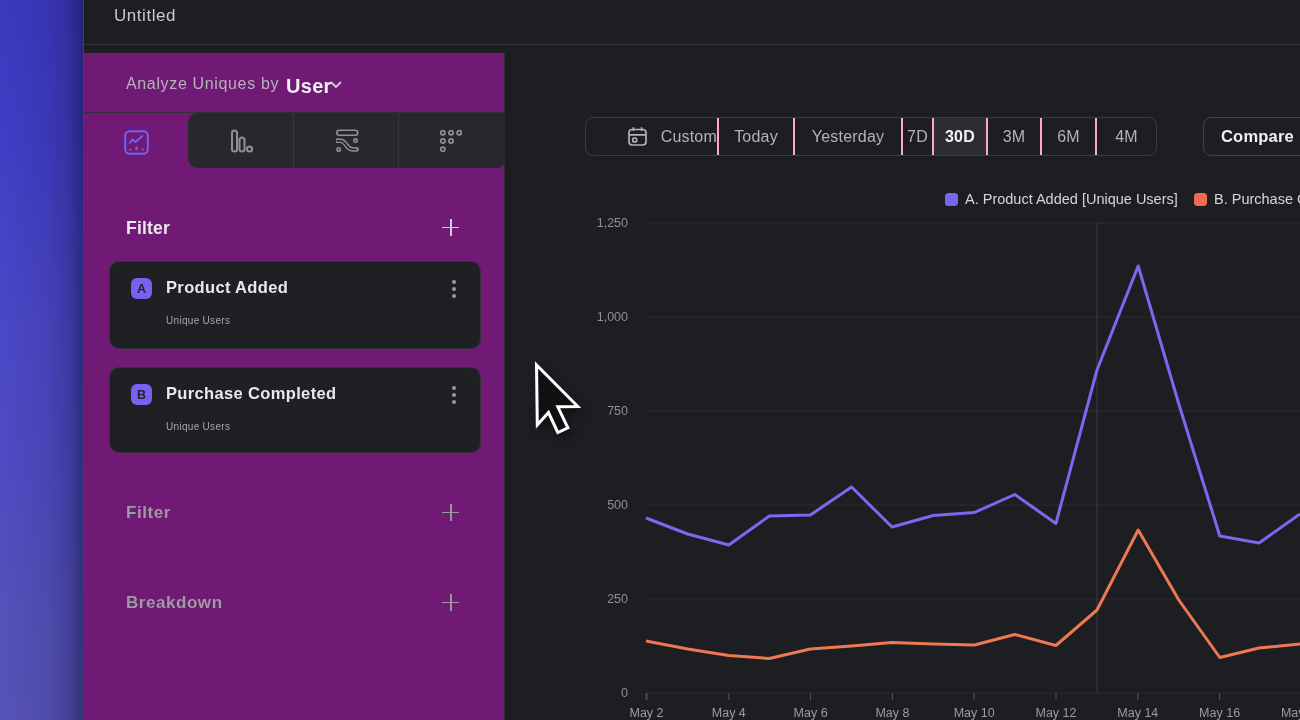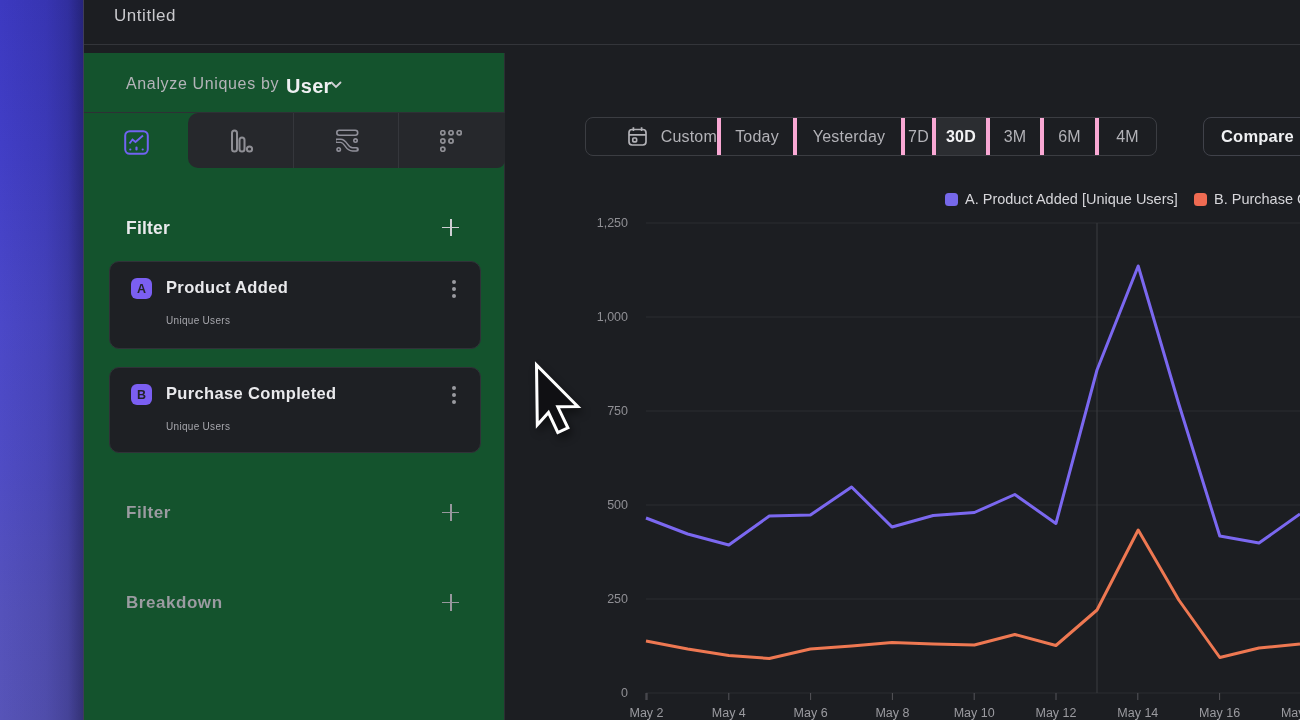--- a/index.html
+++ b/index.html
@@ -12,21 +12,21 @@
     background:linear-gradient(180deg, #3c39c0 0%, #413ec6 20%, #4b48c8 45%, #4f4cc4 65%, #5552bb 85%, #5754b8 100%); }
   #strip .ov { position:absolute; inset:0;
     background:linear-gradient(90deg, rgba(0,0,0,0) 0%, rgba(14,14,52,0.10) 55%, rgba(14,14,52,0.24) 82%, rgba(10,10,40,0.46) 100%); }
 
   
   #topbar { left:84px; top:0; width:1216px; height:45px; background:#1c1e22;
     border-bottom:1px solid #33353a; }
   #topbar .t { position:absolute; left:30px; top:6px; font-size:17px; letter-spacing:0.55px; color:#c9c9cd; }
 
   
-  #lpanel { left:84px; top:53px; width:421px; height:667px; background:#14532d;
+  #lpanel { left:84px; top:53px; width:421px; height:667px; background:#701a75;
     border-right:1px solid #2c2e33; }
   #lhead { position:absolute; left:0; top:0; width:100%; height:60px;
     border-bottom:1px solid #2e3035; }
   #lhead .a { position:absolute; left:42px; top:22px; font-size:16px; letter-spacing:0.65px; color:#b4b4b9; }
   #lhead .u { position:absolute; left:202px; top:22px; font-size:20px; letter-spacing:0.3px; color:#eff0f2; font-weight:bold; }
   #lhead svg { position:absolute; top:28px; }
 
   .tabsrow { position:absolute; left:0; top:60px; width:421px; height:55px; }
   .inactabs { position:absolute; left:104px; top:0; width:317px; height:55px;
     background:#26282c; border-radius:10px 0 8px 10px; display:flex; }
@@ -55,21 +55,21 @@
 
   .rowlab { position:absolute; left:42px; font-size:17px; letter-spacing:0.55px; font-weight:bold; color:#9b9ba1; }
 
   
   #rpanel { left:505px; top:53px; width:795px; height:667px; background:#1c1e22; overflow:hidden; }
 
   #dategroup { position:absolute; left:80px; top:64px; height:39px; display:flex;
     border:1px solid #3b3d42; border-radius:8px; overflow:hidden; }
   #dategroup .seg { display:flex; align-items:center; justify-content:center;
     font-size:16px; letter-spacing:0.2px; color:#b2b2b7; height:100%; }
-  #dategroup .seg + .seg { border-left:4px solid #f9a8d4; }
+  #dategroup .seg + .seg { border-left:2px solid #f9a8d4; }
   #dategroup .seg.on { background:#2b2d31; color:#f2f2f4; font-weight:bold; }
 
   #compare { position:absolute; left:698px; top:64px; width:140px; height:39px;
     border:1px solid #40424a; border-radius:8px; color:#eff0f2; font-size:16.5px; letter-spacing:0.2px; font-weight:bold;
     display:flex; align-items:center; padding-left:17px; }
 
   .legend { position:absolute; top:139px; height:14px; display:flex; align-items:center; }
   .sw { width:13px; height:13px; border-radius:3.5px; margin-right:7px; }
   .legend span { font-size:14.5px; color:#d6d6da; white-space:nowrap; }
 

